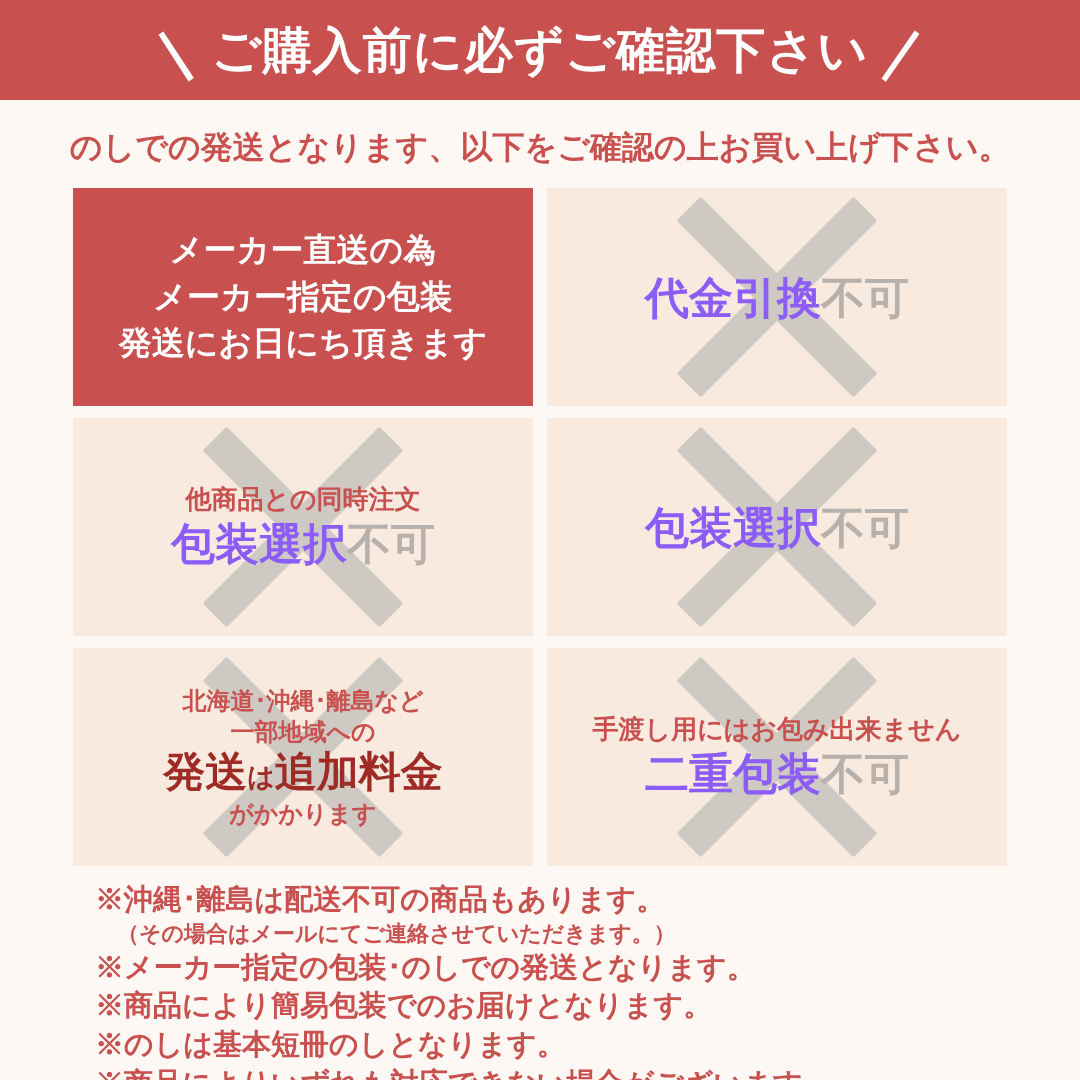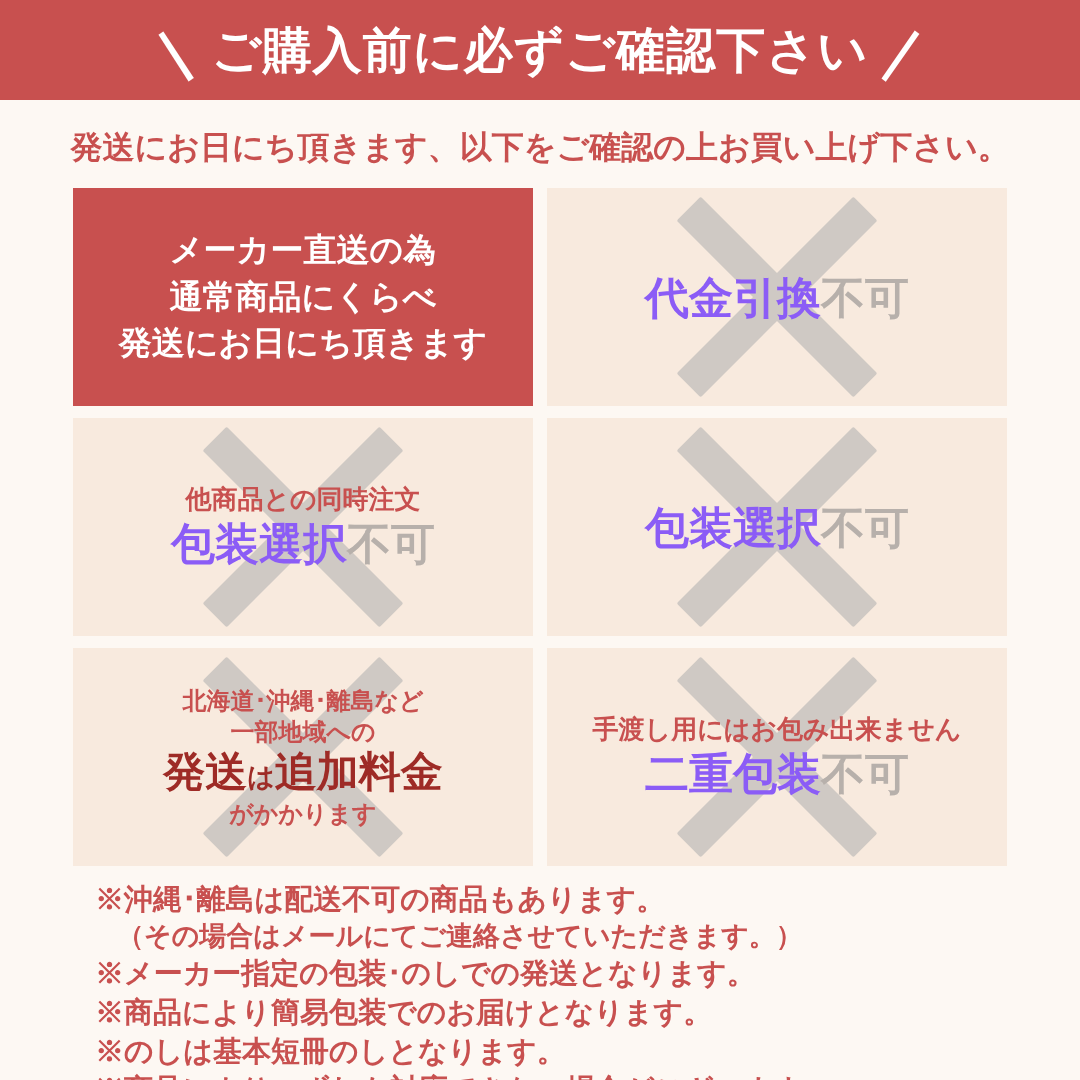--- a/index.html
+++ b/index.html
@@ -151,41 +151,41 @@
     margin: 14px auto 0 auto;
     padding-left: 22px;
   }
   .note {
     color: #c8504f;
     font-size: 29px;
     font-weight: bold;
     line-height: 1.33;
     white-space: nowrap;
   }
-  .note.indent { padding-left: 22px; font-size: 27px; }
+  .note.indent { padding-left: 22px; font-size: 22px; }
 </style>
 </head>
 <body>
 
 <div class="page">
 
   <div class="header">
     <span class="slash left">＼</span>
     <span class="header-title">ご購入前に必ずご確認下さい</span>
     <span class="slash right">／</span>
   </div>
 
-  <div class="lead">発送にお日にち頂きます、以下をご確認の上お買い上げ下さい。</div>
+  <div class="lead">のしでの発送となります、以下をご確認の上お買い上げ下さい。</div>
 
   <div class="grid">
 
     <div class="cell filled">
       <div class="cell-inner">
         <div class="line-white">メーカー直送の為</div>
-        <div class="line-white">通常商品にくらべ</div>
+        <div class="line-white">メーカー指定の包装</div>
         <div class="line-white">発送にお日にち頂きます</div>
       </div>
     </div>
 
     <div class="cell">
       <div class="xmark">
         <span class="bar a"></span>
           <span class="bar b"></span>
       </div>
       <div class="cell-inner">

